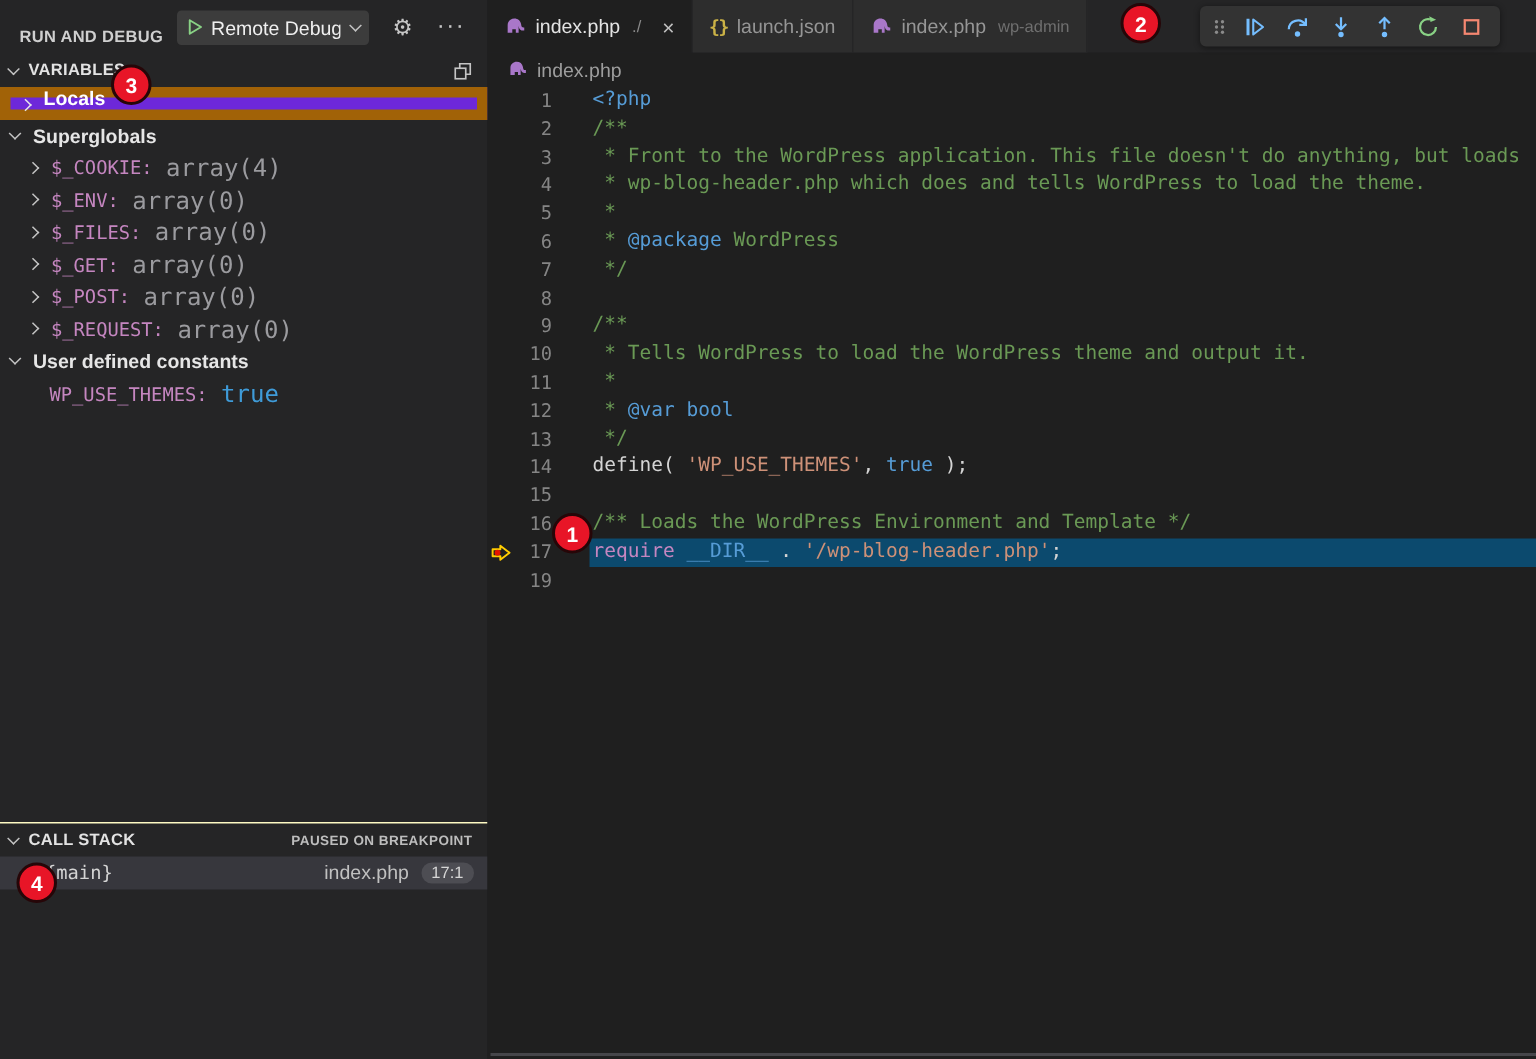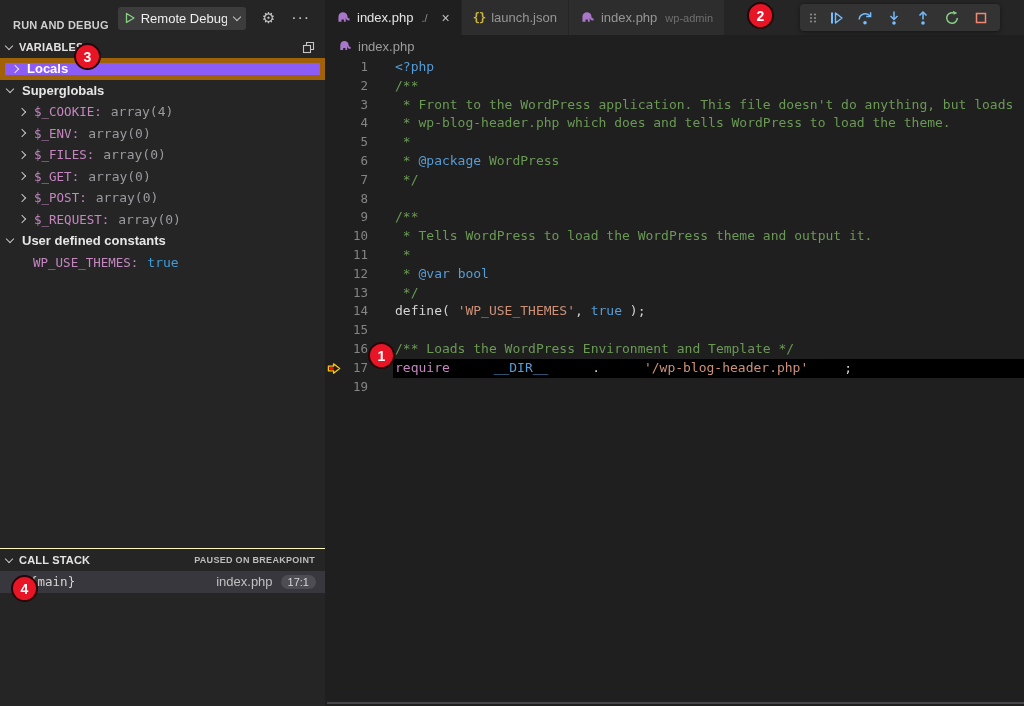--- a/index.html
+++ b/index.html
@@ -24,23 +24,23 @@
   .chev{display:inline-block;width:5px;height:5px;border-right:1.3px solid #c5c5c5;border-bottom:1.3px solid #c5c5c5;flex:none;}
   .chev.r{transform:rotate(-45deg);}
   .chev.d{transform:rotate(45deg);margin-top:-3px;}
   .chev-spacer{display:inline-block;width:5px;flex:none;}
 
   .srow{height:21.5px;display:flex;align-items:center;font-size:13px;box-sizing:border-box;cursor:pointer;}
   .srow.scope{padding-left:7px;gap:9px;}
   .srow.varrow{padding-left:19px;gap:9px;}
   .slabel{font-weight:bold;color:#e6e6e6;}
   .vname{font-family:"DejaVu Sans Mono",monospace;color:#c586c0;font-size:12.5px;}
-  .vval{font-family:"DejaVu Sans Mono",monospace;color:#9b9b9f;font-size:13px;}
+  .vval{font-family:"DejaVu Sans Mono",monospace;color:#9b9b9f;font-size:16px;}
   .vval.blue{color:#3f9bd8;}
-  .srow.sel{background:#8b5cf6;border:5px solid #a16207;}
+  .srow.sel{background:#6d28d9;border:7px solid #a16207;align-items:flex-end;}
   .srow.sel .slabel{color:#ffffff;}
   .srow.sel .chev{border-color:#e8e8e8;}
 
   .watch-sec{position:absolute;top:341px;left:0;width:325px;border-top:1px solid #3c3c3c;}
   .stack-sec{position:absolute;top:548px;left:0;width:325px;border-top:1px solid #fef9c3;}
   .paused{font-size:9px;font-weight:bold;color:#bdbdbd;letter-spacing:.3px;margin-right:10px;}
   .frame-row{height:21.5px;display:flex;align-items:center;background:#37373d;padding:0 9px 0 30px;cursor:pointer;gap:11px;}
   .frame-name{font-family:"DejaVu Sans Mono",monospace;font-size:12.5px;color:#d4d4d4;}
   .frame-right{margin-left:auto;display:flex;align-items:center;gap:8px;}
   .frame-file{font-size:13px;color:#c0c0c0;}
@@ -63,21 +63,21 @@
   .grip{width:16px;height:24px;display:flex;align-items:center;justify-content:center;cursor:grab;}
 
   .breadcrumb{height:22px;display:flex;align-items:center;padding-left:13px;gap:6px;font-size:13px;color:#9d9d9d;}
 
   .code{position:absolute;top:58px;left:0;right:0;font-family:"DejaVu Sans Mono",monospace;
         font-size:13px;line-height:18.8px;}
   .cl{display:flex;height:18.8px;align-items:center;}
   .gut-ic{width:18px;padding-left:2px;flex:none;display:flex;align-items:center;}
   .num{width:23px;text-align:right;color:#858585;font-size:12.5px;flex:none;}
   .ct{margin-left:25px;flex:1;height:100%;display:flex;align-items:center;padding-left:2px;white-space:pre;overflow:hidden;}
-  .cl.cur .ct{background:#000000;gap:36px;}
+  .cl.cur .ct{background:#0c4a6e;}
   .c-com{color:#6a9955;} .c-blue{color:#569cd6;} .c-str{color:#ce9178;} .c-mag{color:#c586c0;} .c-fg{color:#d4d4d4;}
   .ed-bottom{position:absolute;left:2px;right:0;top:702px;height:2px;background:#46464a;}
 
   
   .abadge{position:absolute;width:27px;height:27px;border-radius:50%;background:#e81527;border:2px solid #260608;
           box-sizing:border-box;color:#fff;font-weight:bold;font-size:14px;display:flex;align-items:center;
           justify-content:center;z-index:50;font-family:"Liberation Sans",sans-serif;}
 </style>
 </head>
 <body>

